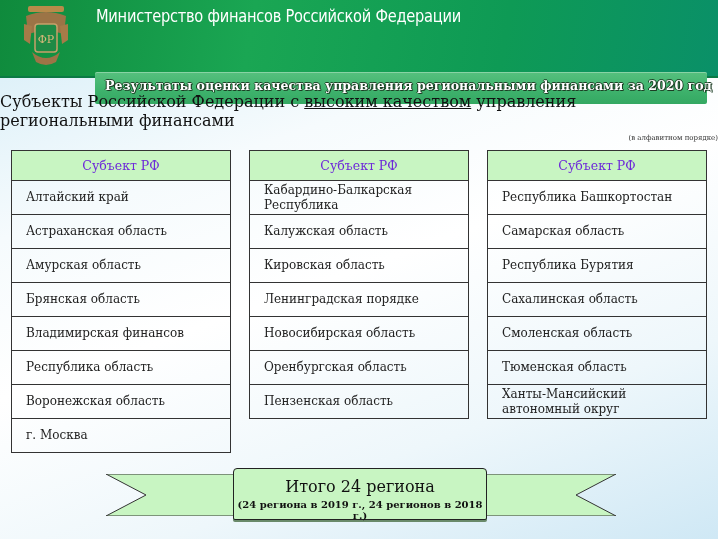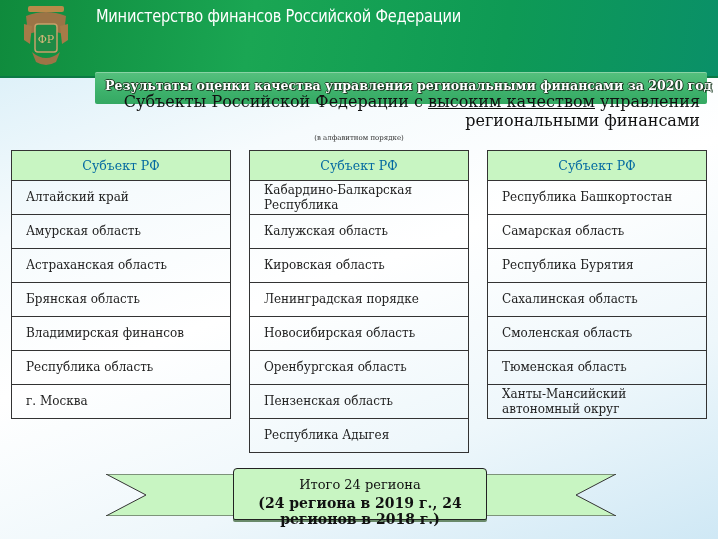--- a/index.html
+++ b/index.html
@@ -28,55 +28,55 @@
     box-shadow: inset 0 1px 0 rgba(255,255,255,0.3);
     margin-top: 39px;
   }
   .subtitle {
     position: absolute; left: 10px; top: 5px; white-space: nowrap;
     font-family: "DejaVu Serif", serif; font-weight: bold; font-size: 13.5px; color: #ffffff;
     text-shadow: 1px 1px 0 #1c3d24, -1px 0 0 #1c3d24, 0 -1px 0 #1c3d24, 1px 0 0 #1c3d24;
     transform: scaleX(0.93); transform-origin: left center;
   }
   .title {
-    position: absolute; left: 0; top: 92px; width: 700px; text-align: right;
+    position: absolute; left: 0; top: 92px; width: 700px; text-align: left;
     font-size: 16px; line-height: 19px; color: #111;
   }
   .title .u { text-decoration: underline; }
   .note {
-    position: absolute; left: 0; top: 134px; width: 718px; text-align: center;
+    position: absolute; left: 0; top: 134px; width: 718px; text-align: right;
     font-size: 7px; color: #333;
   }
   .tbl {
     position: absolute; top: 150px; width: 218px;
     border: 1.5px solid #333; border-collapse: collapse;
   }
   .tbl .hdr {
     height: 29px; background: #c8f5c2; border-bottom: 1.5px solid #333;
     display: flex; align-items: center; justify-content: center;
-    font-size: 12.5px; color: #0369a1;
+    font-size: 12.5px; color: #6d28d9;
   }
   .tbl .row {
     height: 33px; border-bottom: 1.5px solid #333;
     display: flex; align-items: center; padding-left: 14px;
     font-size: 12px; line-height: 15px; color: #222;
   }
   .tbl .row:last-child { border-bottom: none; }
   .tbl .row.two { padding-left: 14px; }
   .banner {
     position: absolute; left: 106px; top: 474px; width: 510px; height: 42px;
   }
   .banner-box {
     position: absolute; left: 233px; top: 468px; width: 252px; height: 50px;
     background: #c8f5c2; border: 1.5px solid #222; border-radius: 4px 4px 2px 2px;
     box-shadow: 0 2px 0 #6a8a6a;
     text-align: center;
   }
-  .banner-main { font-size: 13px; margin-top: 8px; color: #111; }
-  .banner-sub { font-size: 14px; font-weight: bold; margin-top: 3px; color: #111; }
+  .banner-main { font-size: 16px; margin-top: 8px; color: #111; }
+  .banner-sub { font-size: 10px; font-weight: bold; margin-top: 3px; color: #111; }
 </style>
 </head>
 <body>
 
 <div class="header">
   <svg class="logo" viewBox="0 0 48 66">
     <rect x="6" y="2" width="36" height="6" rx="2" fill="#b88b4a"></rect>
     <path d="M4 12 Q24 4 44 12 L42 30 Q24 24 6 30 Z" fill="#9c7446"></path>
     <path d="M2 20 L10 22 L8 40 L2 36 Z M46 20 L38 22 L40 40 L46 36 Z" fill="#a67b48"></path>
     <rect x="13" y="20" width="22" height="28" rx="3" fill="#1f8a45" stroke="#c8a06a" stroke-width="1.5"></rect>
@@ -91,38 +91,38 @@
 
 <div class="title">
   <span>Субъекты Российской Федерации с </span><span class="u">высоким качеством</span><span> управления</span><br>
   <span>региональными финансами</span>
 </div>
 <div class="note">(в алфавитном порядке)</div>
 
 <div class="tbl" style="left:11px;">
   <div class="hdr">Субъект РФ</div>
   <div class="row">Алтайский край</div>
+  <div class="row">Астраханская область</div>
   <div class="row">Амурская область</div>
-  <div class="row">Астраханская область</div>
   <div class="row">Брянская область</div>
   <div class="row">Владимирская финансов</div>
   <div class="row">Республика область</div>
+  <div class="row">Воронежская область</div>
   <div class="row">г. Москва</div>
 </div>
 
 <div class="tbl" style="left:249px;">
   <div class="hdr">Субъект РФ</div>
   <div class="row two">Кабардино-Балкарская Республика</div>
   <div class="row">Калужская область</div>
   <div class="row">Кировская область</div>
   <div class="row">Ленинградская порядке</div>
   <div class="row">Новосибирская область</div>
   <div class="row">Оренбургская область</div>
   <div class="row">Пензенская область</div>
-  <div class="row">Республика Адыгея</div>
 </div>
 
 <div class="tbl" style="left:487px;">
   <div class="hdr">Субъект РФ</div>
   <div class="row">Республика Башкортостан</div>
   <div class="row">Самарская область</div>
   <div class="row">Республика Бурятия</div>
   <div class="row">Сахалинская область</div>
   <div class="row">Смоленская область</div>
   <div class="row">Тюменская область</div>

